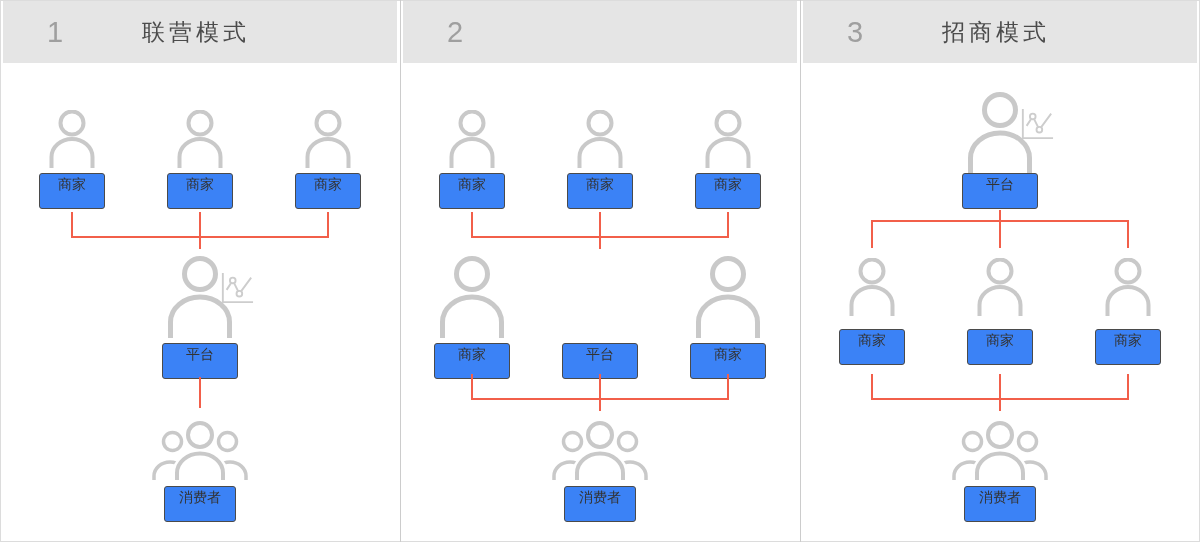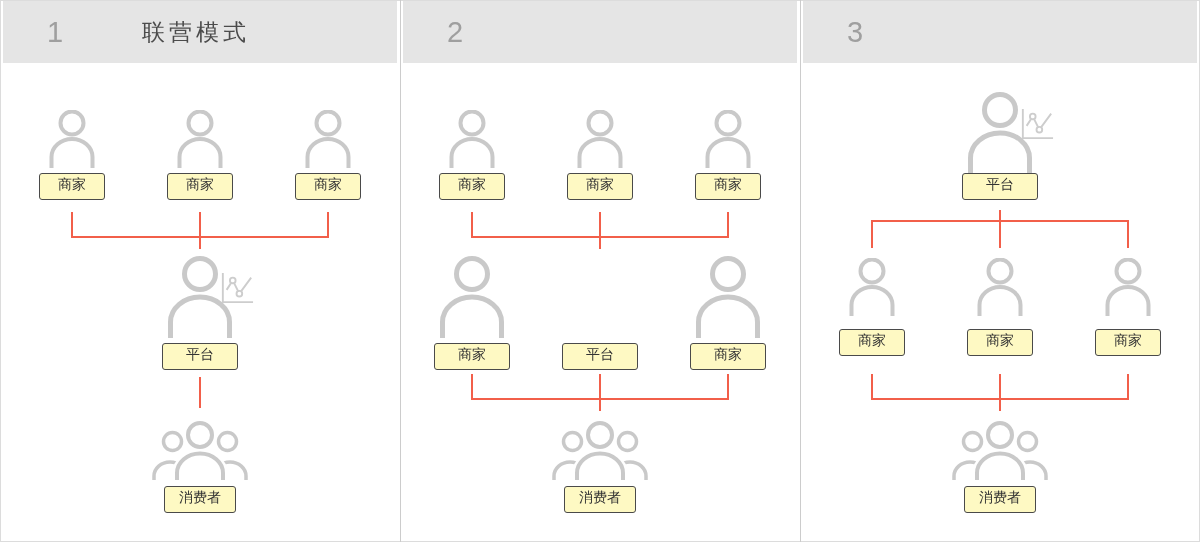--- a/index.html
+++ b/index.html
@@ -10,22 +10,22 @@
   .col-header { position:absolute; top:1px; left:3px; right:3px; height:62px;
                 background:#e5e5e5; }
   .col-num { position:absolute; left:44px; top:50%; transform:translateY(-50%);
              font-size:29px; color:#9f9f9f; }
   .col-title { position:absolute; left:0; right:8px; top:50%; transform:translateY(-50%);
                text-align:center; font-size:23px; letter-spacing:4px; font-weight:500; color:#4b4b4b; }
   .node-icon { position:absolute; }
   .icon-person { stroke:#c9c9c9; fill:none; }
   .sw4 { stroke-width:4; }
   .sw5 { stroke-width:5; }
-  .nlabel { position:absolute; height:27px; line-height:21px; box-sizing:border-box;
-            text-align:center; background:#fef9c3; border:1px solid #4a4a4a;
+  .nlabel { position:absolute; height:36px; line-height:21px; box-sizing:border-box;
+            text-align:center; background:#3b82f6; border:1px solid #4a4a4a;
             border-radius:3px; font-size:14px; color:#333333; }
   .rl { position:absolute; background:#f25f4a; }
   .rlv { width:2px; }
   .rlh { height:2px; }
 </style>
 </head>
 <body>
 
 <svg width="0" height="0" style="position:absolute">
   <defs>
@@ -148,20 +148,21 @@
 
     <svg class="node-icon" style="left:150px;top:420px" width="100" height="60" viewBox="0 0 100 60">
         <use href="#sym-group"></use>
       </svg>
     <div class="nlabel" style="left:164px;top:486px;width:72px">消费者</div>
   </div>
 
   <div class="col" style="left:800px">
     <div class="col-header">
       <span class="col-num">3</span>
+      <span class="col-title">招商模式</span>
     </div>
 
     <svg class="node-icon icon-person sw5" style="left:166px;top:92px" width="68" height="82" viewBox="0 0 68 82">
         <use href="#sym-person-lg"></use>
       </svg>
     <svg class="node-icon" style="left:220px;top:106px" width="34" height="36" viewBox="0 0 36 38">
         <use href="#sym-chart"></use>
       </svg>
     <div class="nlabel" style="left:162px;top:173px;width:76px">平台</div>
 

